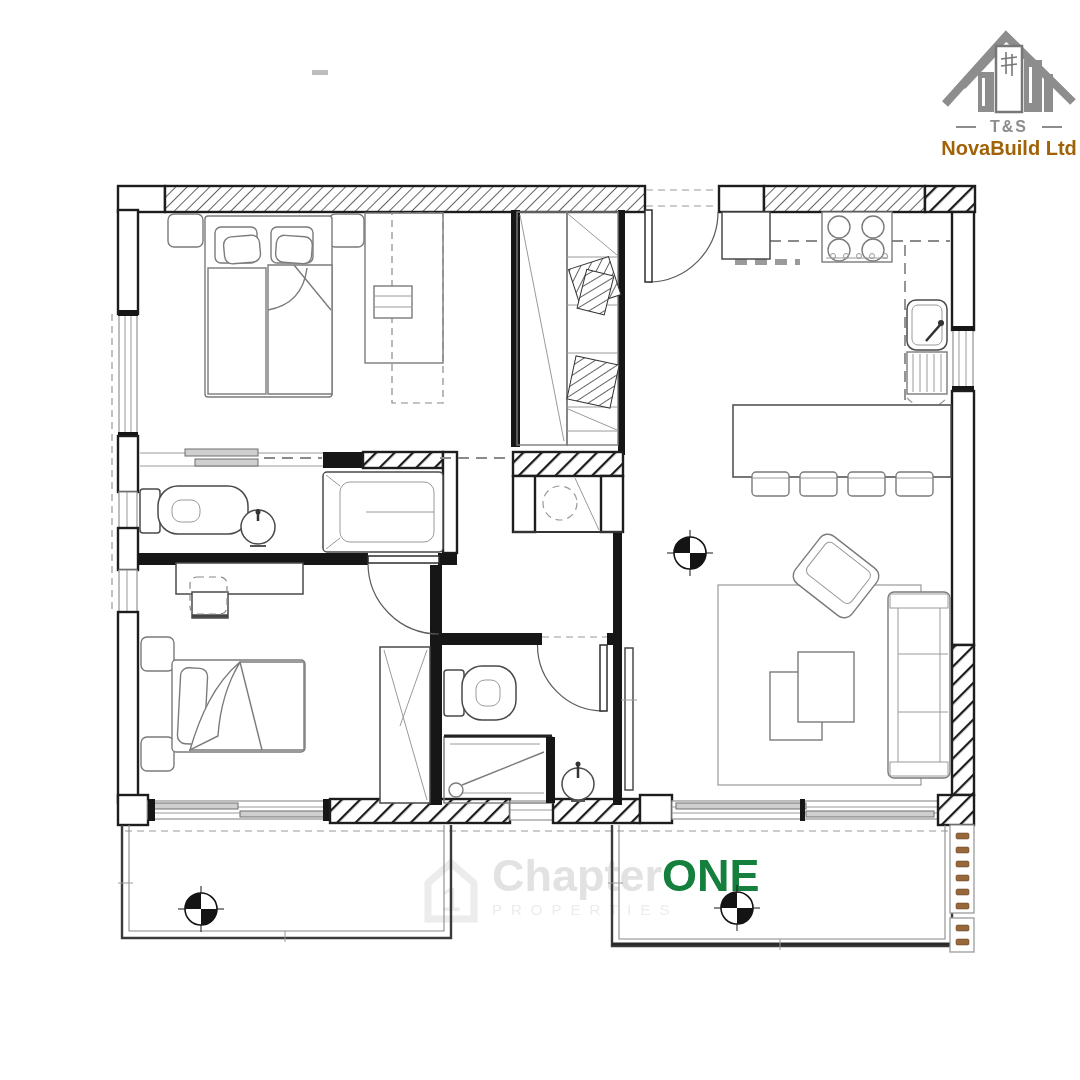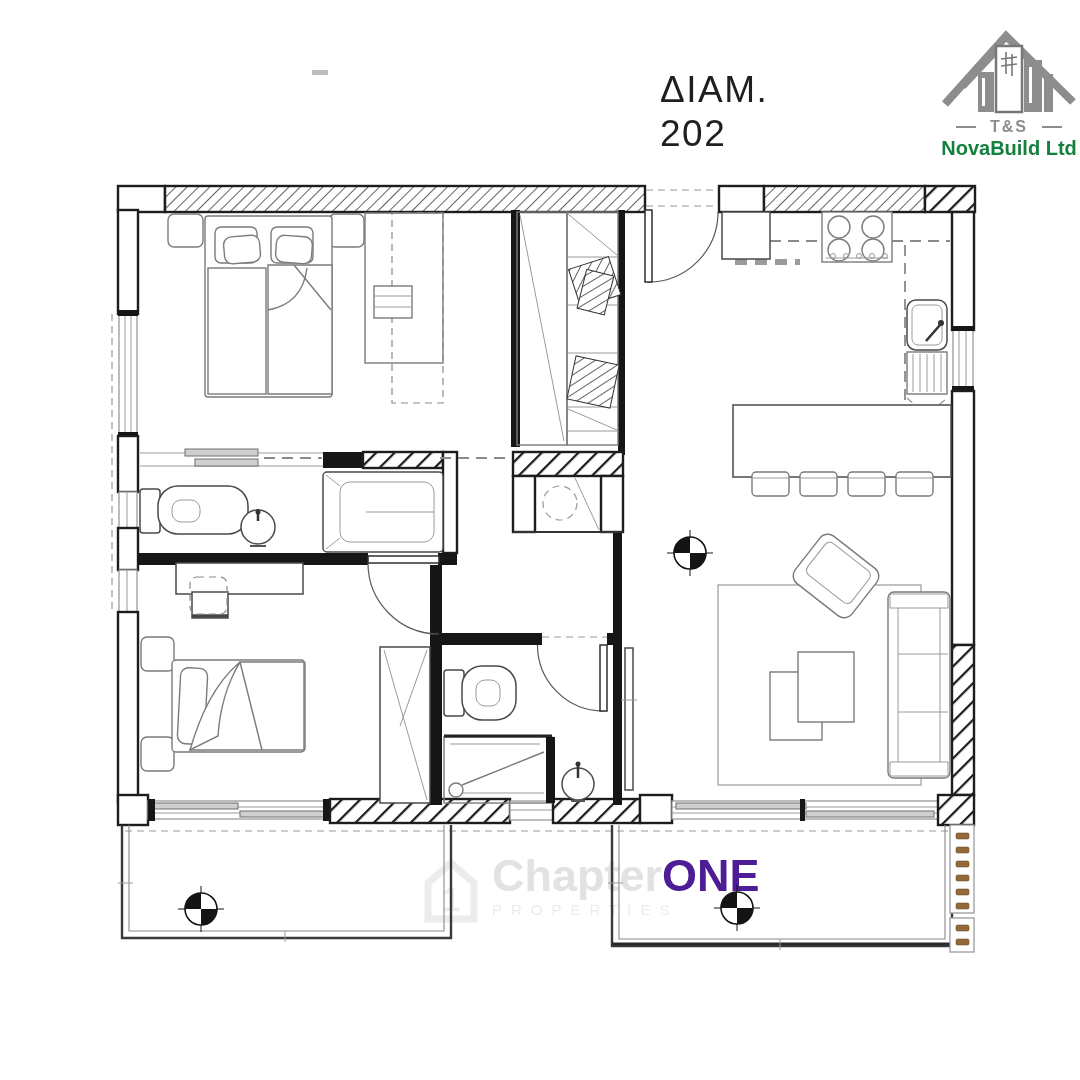--- a/index.html
+++ b/index.html
@@ -10,28 +10,28 @@
   .title{position:absolute;left:660px;top:68px;color:#1f1f1f;font-weight:300;
          font-size:37px;line-height:44px;letter-spacing:1.5px;}
   .stray-mark{position:absolute;left:312px;top:70px;width:16px;height:5px;background:#bdbdbd;}
 
   
   .logo{position:absolute;left:938px;top:20px;width:142px;display:flex;flex-direction:column;
         align-items:center;color:#8d8d8d;}
   .logo-row{display:flex;align-items:center;gap:14px;margin-top:2px;}
   .logo-dash{width:20px;height:2px;background:#8d8d8d;}
   .logo-abbr{font-size:16px;font-weight:bold;letter-spacing:2px;color:#8d8d8d;}
-  .logo-name{font-size:20px;font-weight:bold;color:#15803d;margin-top:1px;letter-spacing:0px;}
+  .logo-name{font-size:20px;font-weight:bold;color:#a16207;margin-top:1px;letter-spacing:0px;}
 
   
   .watermark{position:absolute;left:420px;top:853px;display:flex;align-items:flex-start;gap:10px;z-index:0;}
   .wm-text{display:flex;flex-direction:column;}
   .wm-brand{font-size:45px;font-weight:bold;line-height:46px;}
   .wm-brand .b1{color:#e2e2e2;}
-  .wm-brand .b2{color:#4c1d95;}
+  .wm-brand .b2{color:#15803d;}
   .wm-tag{font-size:15px;font-weight:normal;letter-spacing:9px;color:#ececec;margin-top:2px;}
 
   
   .plan{position:absolute;left:0;top:0;z-index:1;}
   .wall{fill:#fff;stroke:#1d1d1d;stroke-width:2.4;}
   .hf{fill:url(#hf);stroke:#1d1d1d;stroke-width:2.4;}
   .hb{fill:url(#hb);stroke:#1d1d1d;stroke-width:2.4;}
   .blk{fill:#161616;stroke:none;}
   .furn{fill:none;stroke:#7b7b7b;stroke-width:1.4;}
   .furnW{fill:#fff;stroke:#7b7b7b;stroke-width:1.4;}
@@ -50,24 +50,20 @@
   .mkl{stroke:#141414;stroke-width:1;}
   .louv{fill:#96683a;stroke:#5c3a1e;stroke-width:0.5;}
 </style>
 </head>
 <body>
 
 <div class="canvas">
 
   <div class="stray-mark"></div>
 
-  <div class="title">
-    <div>ΔΙΑΜ.</div>
-    <div>202</div>
-  </div>
 
   <div class="logo">
     <svg width="138" height="96" viewBox="0 0 138 96">
       <path d="M5 84 L66 16 L133 82" fill="none" stroke="#8d8d8d" stroke-width="8"></path>
       <path d="M24 68 L56 34" fill="none" stroke="#8d8d8d" stroke-width="3"></path>
       <rect x="38" y="52" width="16" height="40" fill="#8d8d8d"></rect>
       <rect x="42" y="58" width="3" height="28" fill="#fff"></rect>
       <rect x="56" y="26" width="26" height="66" fill="#fff" stroke="#777" stroke-width="2.5"></rect>
       <line x1="66" y1="32" x2="66" y2="54" stroke="#777" stroke-width="1.6"></line>
       <line x1="72" y1="34" x2="72" y2="56" stroke="#777" stroke-width="1.6"></line>

